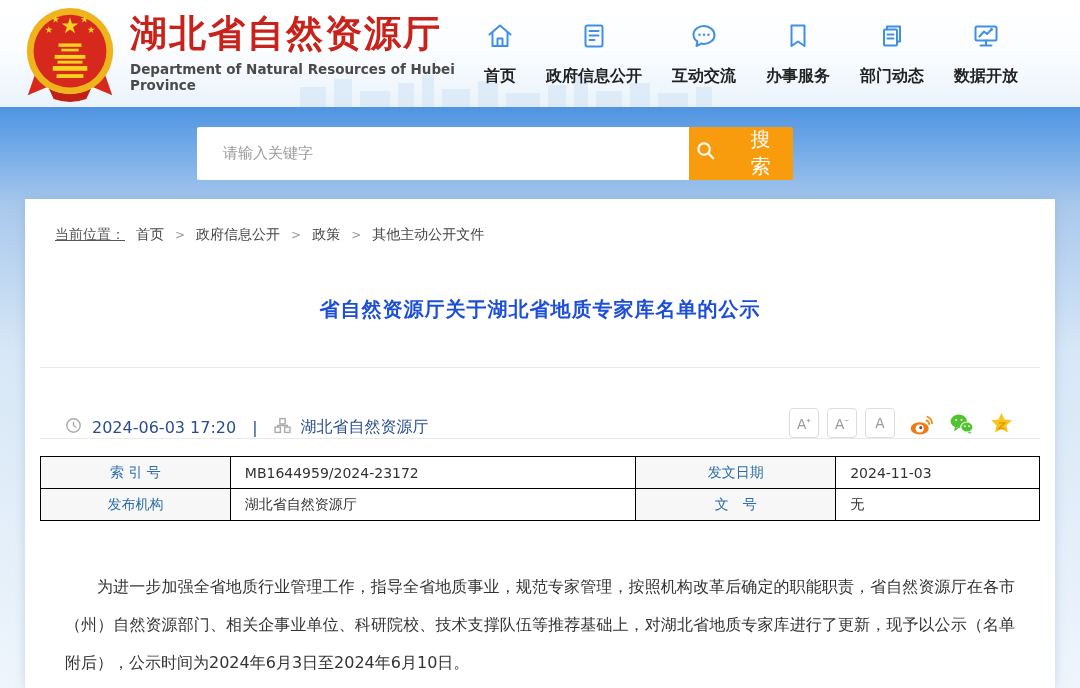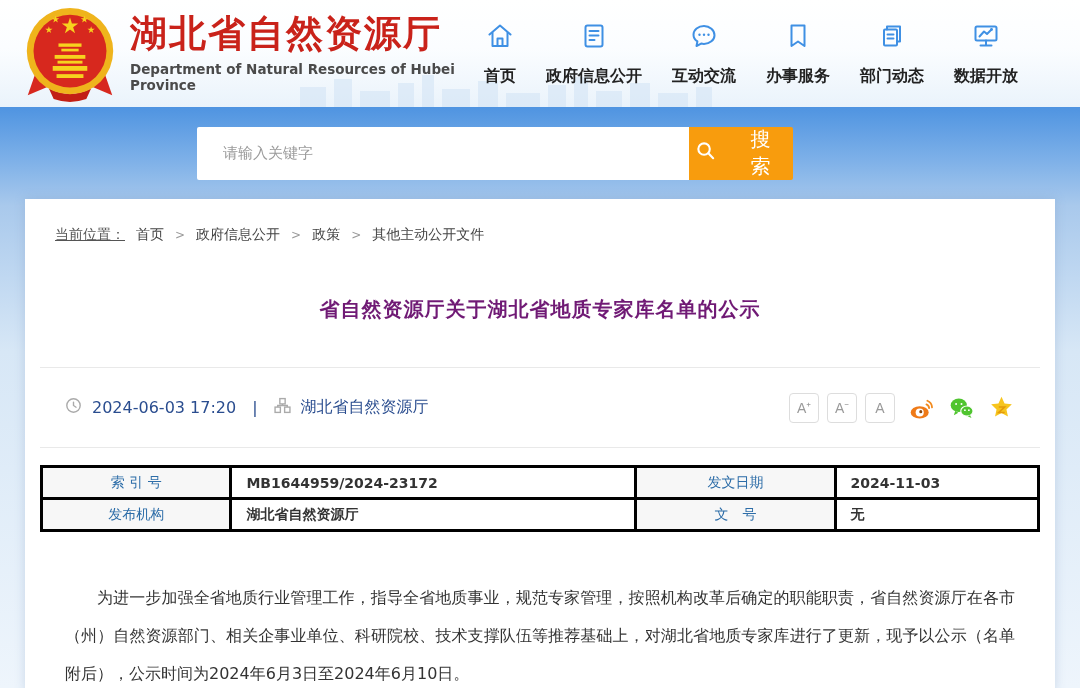--- a/index.html
+++ b/index.html
@@ -47,45 +47,45 @@
     margin:0 25px; background:#fff; min-height:489px;
     box-shadow:0 0 10px rgba(110,145,185,.28);
   }
   .breadcrumb{ padding:27px 30px 0; font-size:14px; color:#555; display:flex; align-items:center; gap:11px; }
   .crumb-prefix{ color:#555;text-decoration:underline; }
   .crumb-link{ color:#444; cursor:pointer; }
   .crumb-sep{ color:#999; font-size:12px; }
 
   .article-title{
     text-align:center; margin-top:52px; font-size:20px; font-weight:600;
-    color:#701a75; letter-spacing:1px;
+    color:#1d4ed8; letter-spacing:1px;
   }
 
   .meta-row{
-    margin:44px 15px 4px; height:81px;
+    margin:44px 15px 4px; height:72px;
     border-top:1px solid #e9e9e9; border-bottom:1px solid #e9e9e9;
-    display:flex; align-items:center; padding:0 25px;
+    display:flex; align-items:flex-end; padding:0 25px;
   }
   .meta-left{ display:flex; align-items:center; gap:10px; color:#2a4d8f; font-size:16px; }
   .meta-left svg{ width:17px; height:17px; }
   .meta-sep{ color:#2a4d8f; margin:0 6px; }
   .meta-right{ margin-left:auto; display:flex; align-items:center; gap:8px; }
   .fontsize-btn{
     width:30px; height:30px; border:1px solid #ddd; border-radius:4px; background:#fff;
     color:#9a9a9a; font-size:14px; display:flex; align-items:center; justify-content:center; cursor:pointer;
   }
   .share-icon{ width:27px; height:27px; margin-left:5px; cursor:pointer; }
 
   .info-table{
     margin:17px 15px 0; width:calc(100% - 30px);
     border-collapse:collapse; table-layout:fixed; font-size:14px;
   }
-  .info-table td{ border:3px solid #000000; height:32px;margin-left:43px; }
+  .info-table td{ border:1px solid #000000; height:32px;margin-left:43px; }
   .label-cell{ background:#f7f7f7; color:#2d6da8; text-align:center; }
-  .value-cell{ color:#333; padding-left:14px;font-weight:bold; }
+  .value-cell{ color:#333; padding-left:14px; }
 
   .article-body{
     margin:47px 40px 0; font-size:16px; line-height:38px; color:#333;
     text-align:justify; text-indent:2em;
   }
 </style>
 </head>
 <body>
 
 <header class="site-header">

